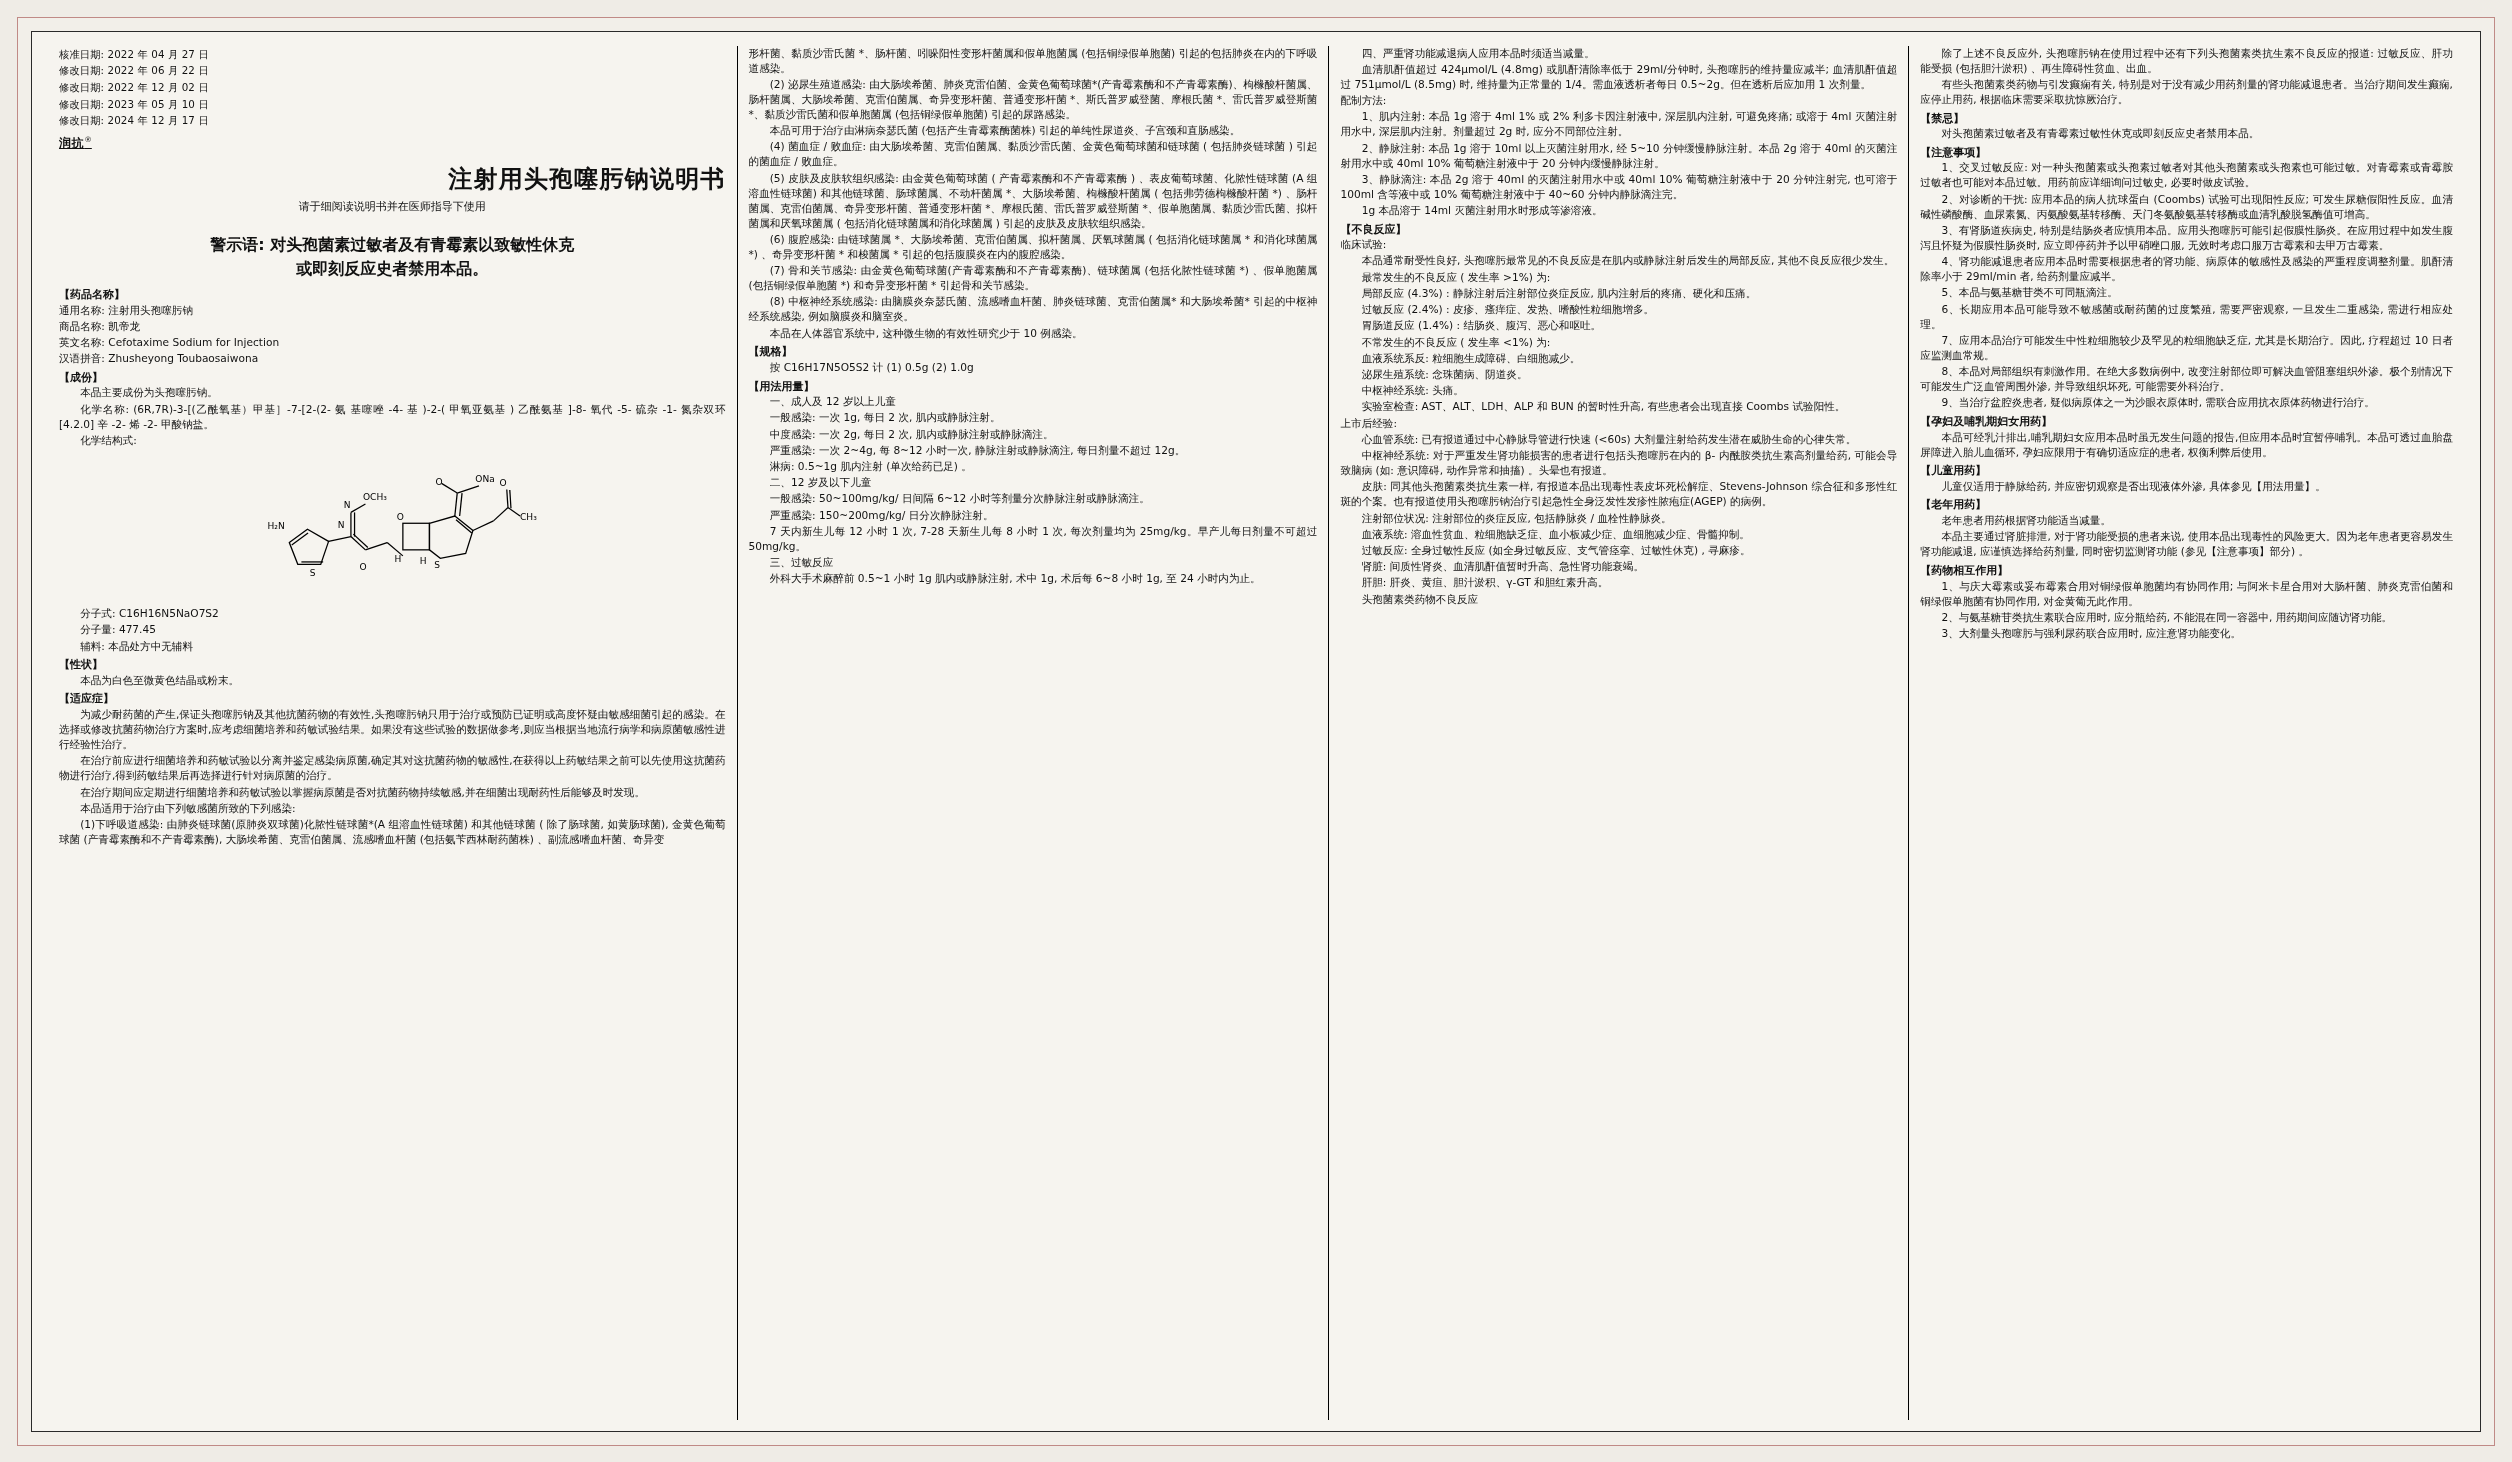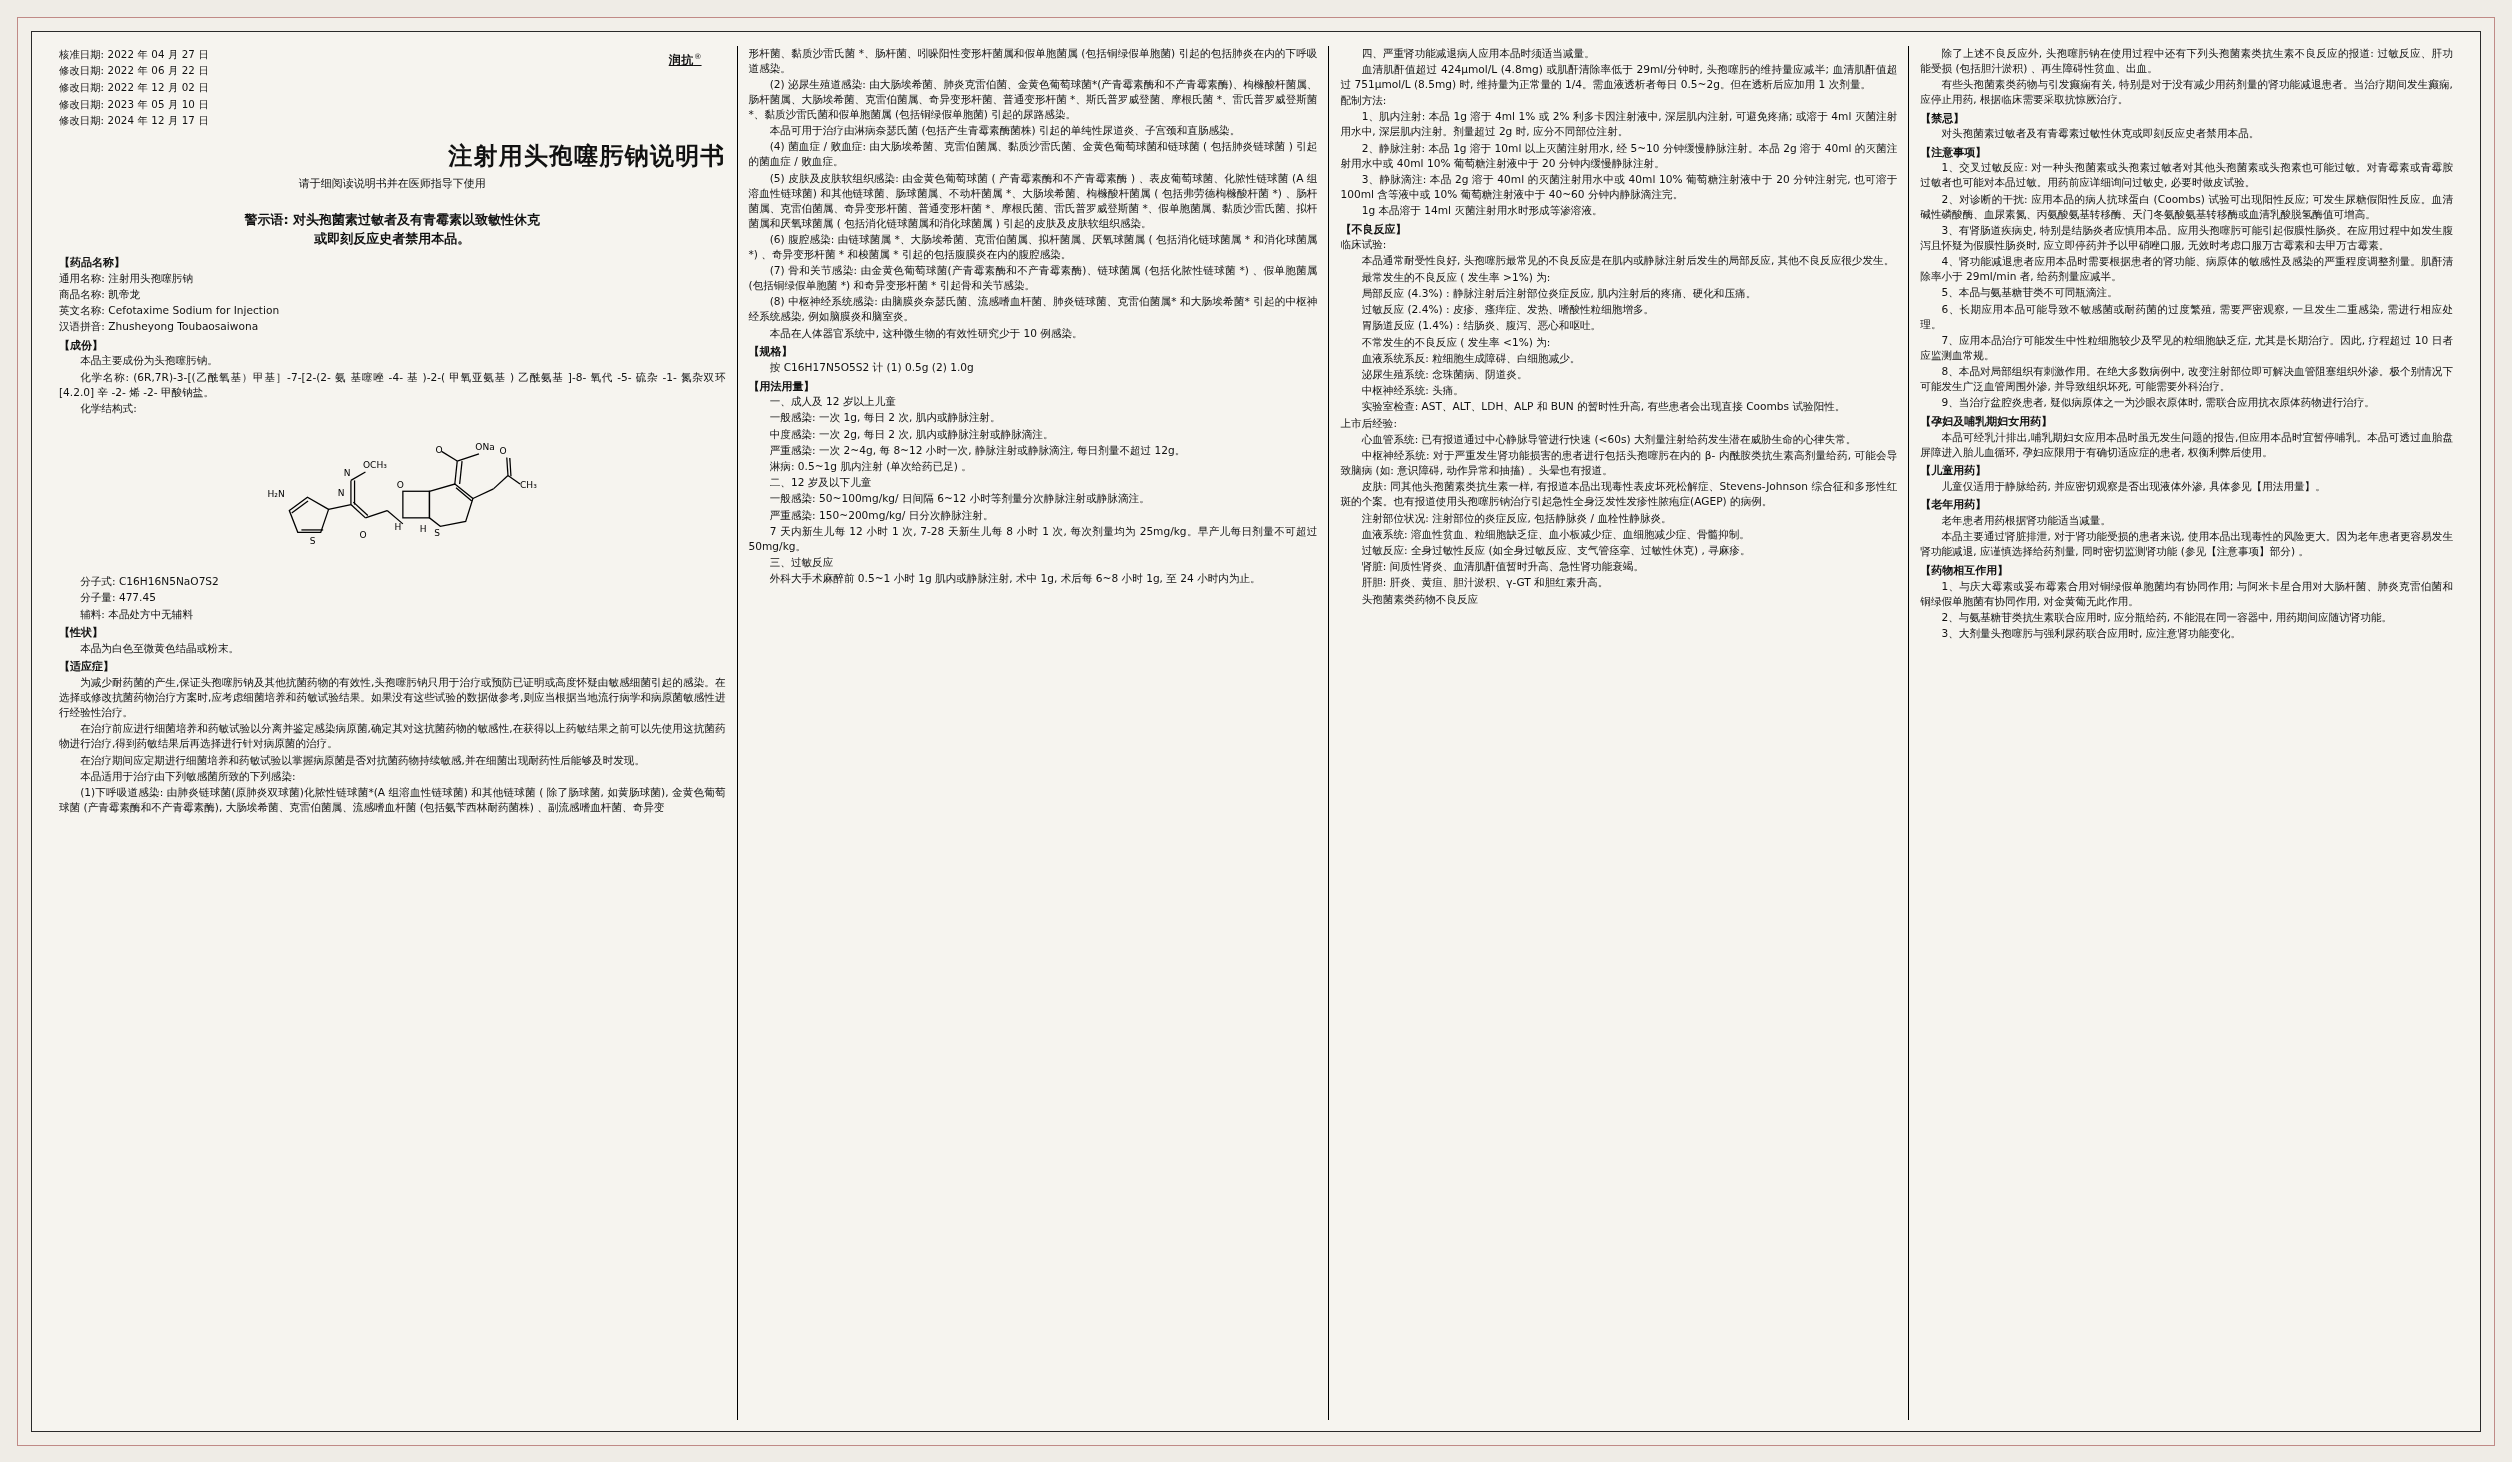--- a/index.html
+++ b/index.html
@@ -38,31 +38,31 @@
     color:#111;
     text-align:justify;
   }
   .col1{width:28.5%;}
   .col2{width:24.5%;border-left:0.6px solid #000;}
   .col3{width:24.0%;border-left:0.6px solid #000;}
   .col4{width:23.0%;border-left:0.6px solid #000;}
 
   
   .approval-lines{font-size:10.3px;line-height:1.62;letter-spacing:0.1px;}
-  .brand-top{display:flex;justify-content:space-between;align-items:flex-start;}
+  .brand-top{display:flex;justify-content:space-between;align-items:flex-start;flex-direction:column;}
   .brand-logo{font-size:12px;font-weight:bold;letter-spacing:0.6px;white-space:nowrap;}
   .doc-title{
     text-align:right;font-size:24px;font-weight:bold;letter-spacing:1.2px;
     margin:9.7px 0 3.6px 0;
   }
   .doc-sub{
     text-align:center;font-size:11px;margin-bottom:18px;
   }
   .warn{
-    text-align:center;font-size:13px;font-weight:bold;line-height:1.5;
+    text-align:center;font-size:16px;font-weight:bold;line-height:1.5;
     margin-bottom:6px;
   }
   .sec-h{font-weight:bold;font-size:11px;margin-top:3.6px;}
   p.t{margin:0 0 1.2px 0;text-indent:2em;}
   p.n{margin:0 0 1.2px 0;}
   .struct-wrap{margin:3.6px 0 3.6px 0;display:flex;justify-content:center;}
   sup{font-size:.72em;}
   .formula-line{font-size:10.6px;}
 </style>
 </head>

